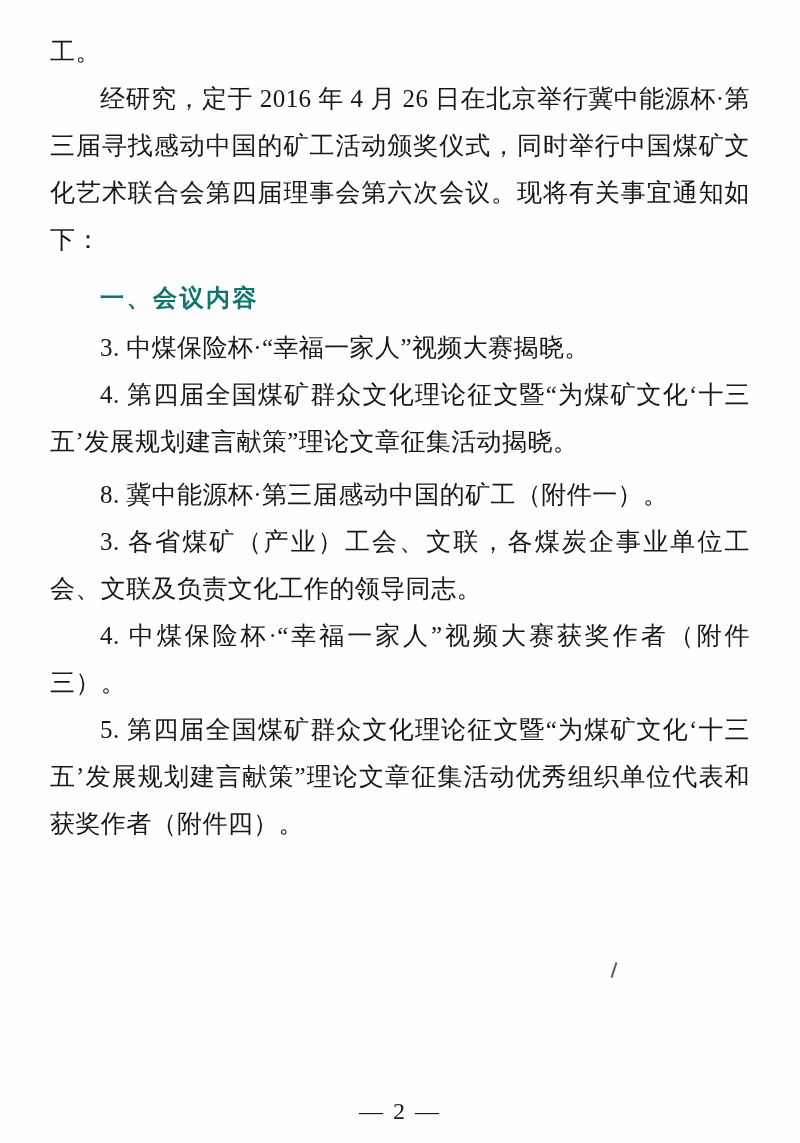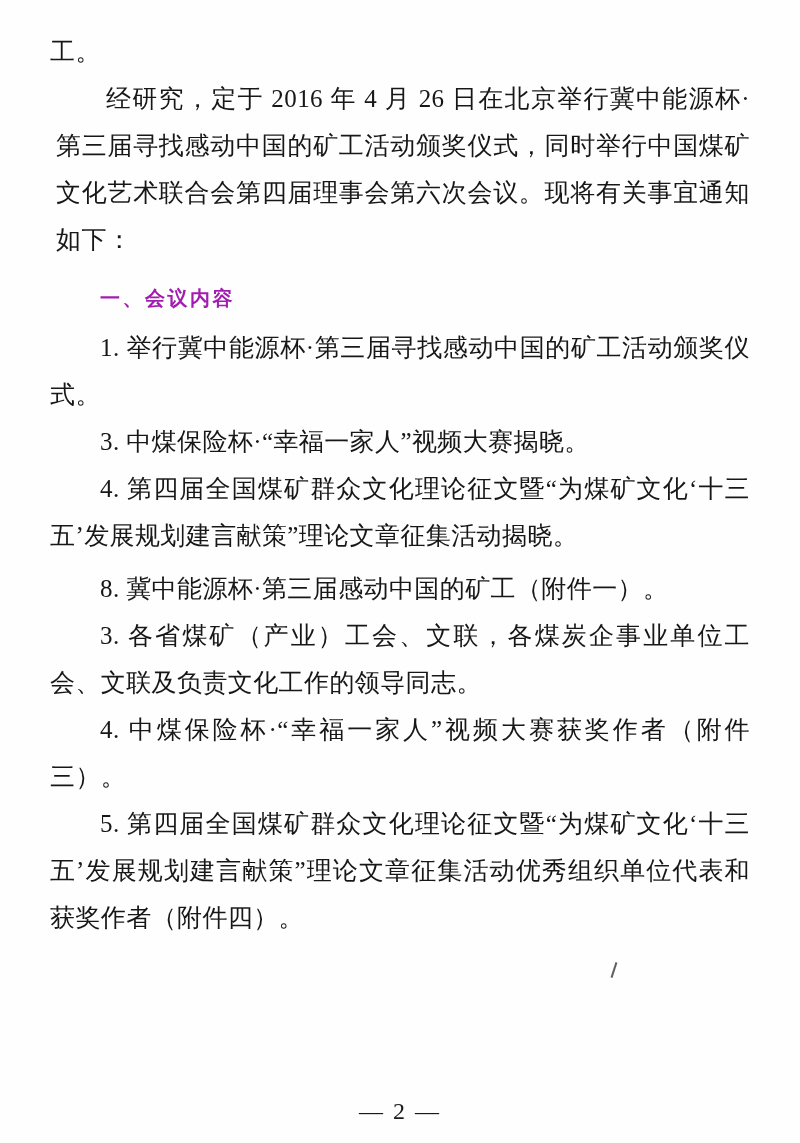--- a/index.html
+++ b/index.html
@@ -28,30 +28,29 @@
     letter-spacing: 0.4px;
     color: #171717;
   }
   .para {
     margin: 0 0 0 0;
     text-align: justify;
     text-justify: inter-ideograph;
   }
   .indent2 {
     text-indent: 50px;
-    margin-left: 6px;
   }
   .heading {
     font-family: "DejaVu Sans", "Liberation Sans", sans-serif;
     font-weight: bold;
-    font-size: 20px;
+    font-size: 24px;
     letter-spacing: 2.5px;
     text-indent: 50px;
     margin: 6px 0 2px 0;
-    color: #a21caf;
+    color: #0f766e;
   }
   .list-item {
     text-indent: 50px;
     text-align: justify;
     text-justify: inter-ideograph;
   }
   .spacer-sm { height: 6px; }
   .footer {
     position: absolute;
     left: 0;
@@ -80,21 +79,20 @@
   <div class="doc-body">
 
     <p class="para">工。</p>
 
     <p class="para indent2">经研究，定于 2016 年 4 月 26 日在北京举行冀中能源杯·第三届寻找感动中国的矿工活动颁奖仪式，同时举行中国煤矿文化艺术联合会第四届理事会第六次会议。现将有关事宜通知如下：</p>
 
     <div class="spacer-sm"></div>
 
     <h2 class="heading">一、会议内容</h2>
 
-    <p class="para list-item">1. 举行冀中能源杯·第三届寻找感动中国的矿工活动颁奖仪式。</p>
     <p class="para list-item">3. 中煤保险杯·“幸福一家人”视频大赛揭晓。</p>
     <p class="para list-item">4. 第四届全国煤矿群众文化理论征文暨“为煤矿文化‘十三五’发展规划建言献策”理论文章征集活动揭晓。</p>
 
     <div class="spacer-sm"></div>
 
 
     <p class="para list-item">8. 冀中能源杯·第三届感动中国的矿工（附件一）。</p>
     <p class="para list-item">3. 各省煤矿（产业）工会、文联，各煤炭企事业单位工会、文联及负责文化工作的领导同志。</p>
     <p class="para list-item">4. 中煤保险杯·“幸福一家人”视频大赛获奖作者（附件三）。</p>
     <p class="para list-item">5. 第四届全国煤矿群众文化理论征文暨“为煤矿文化‘十三五’发展规划建言献策”理论文章征集活动优秀组织单位代表和获奖作者（附件四）。</p>

